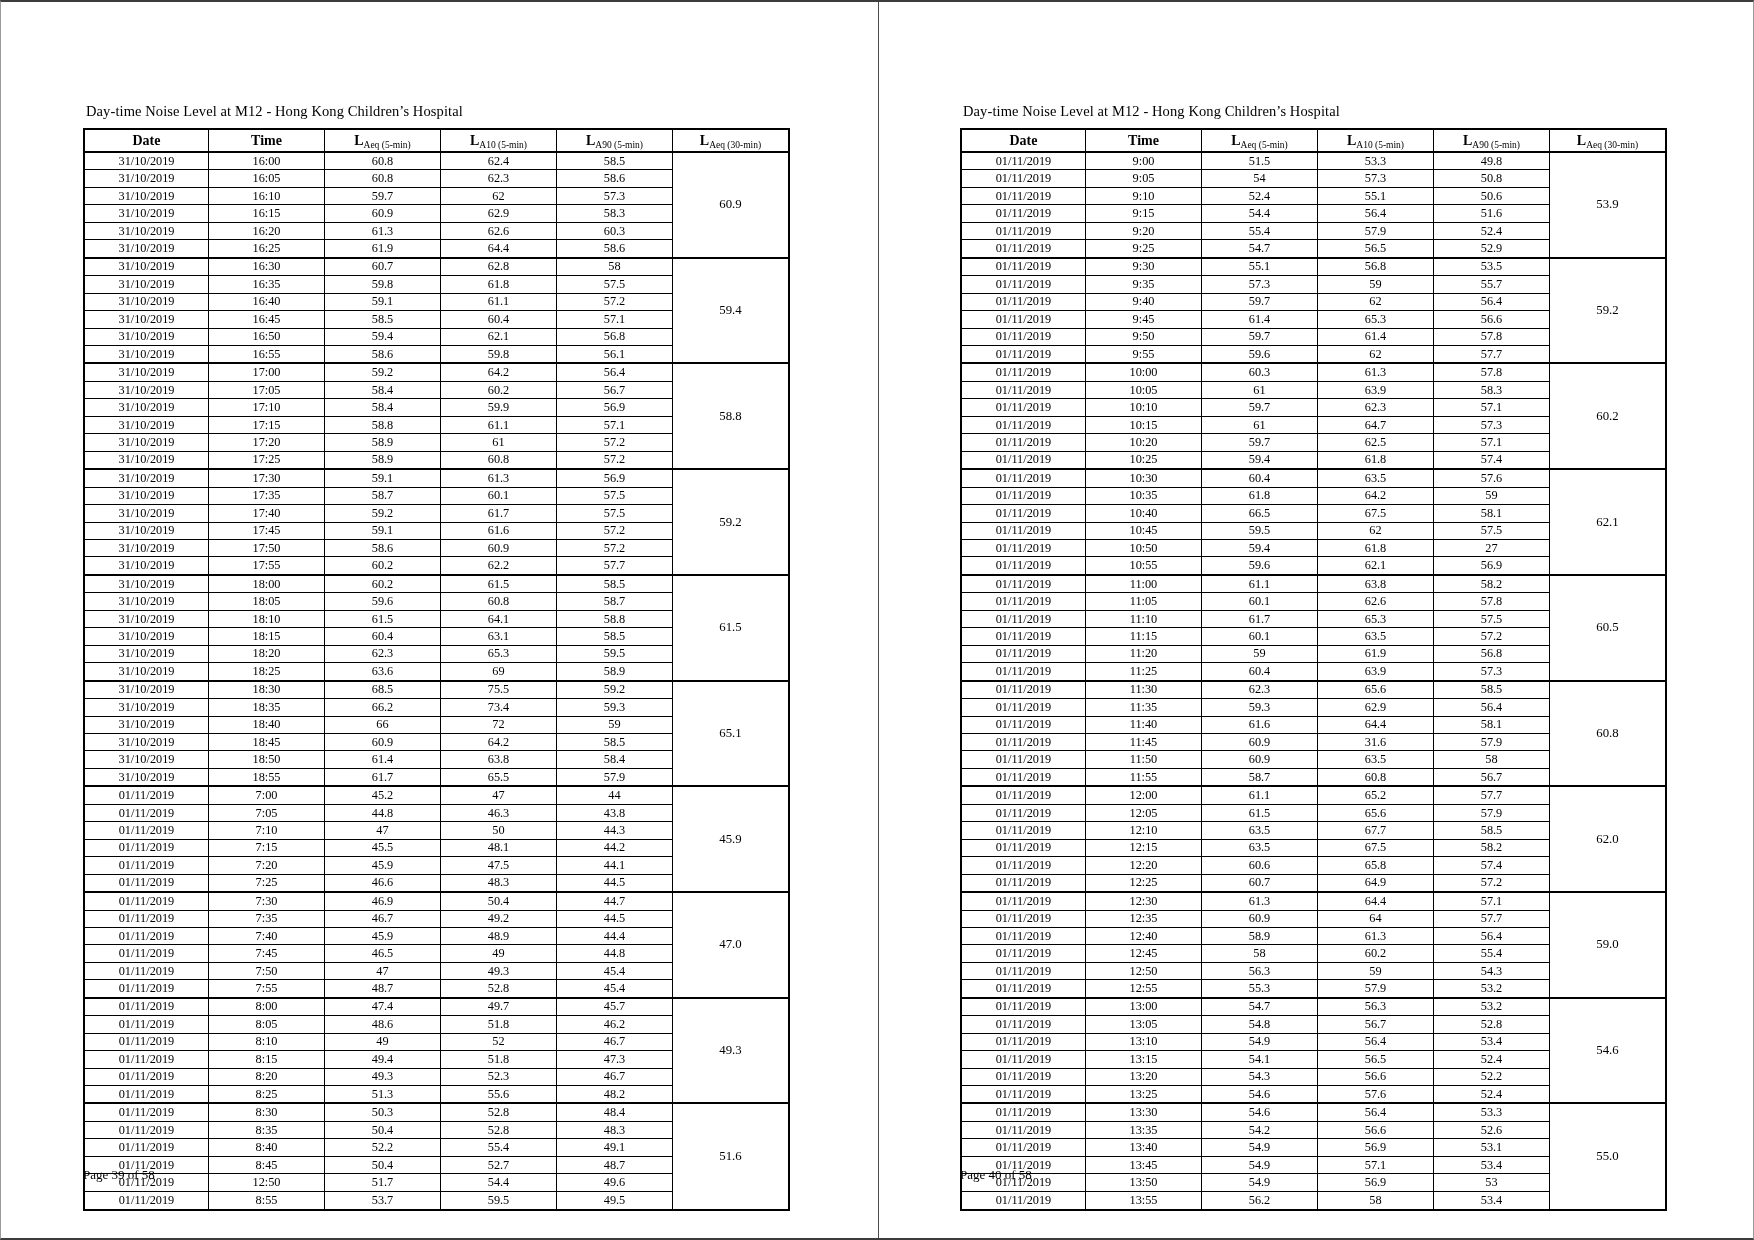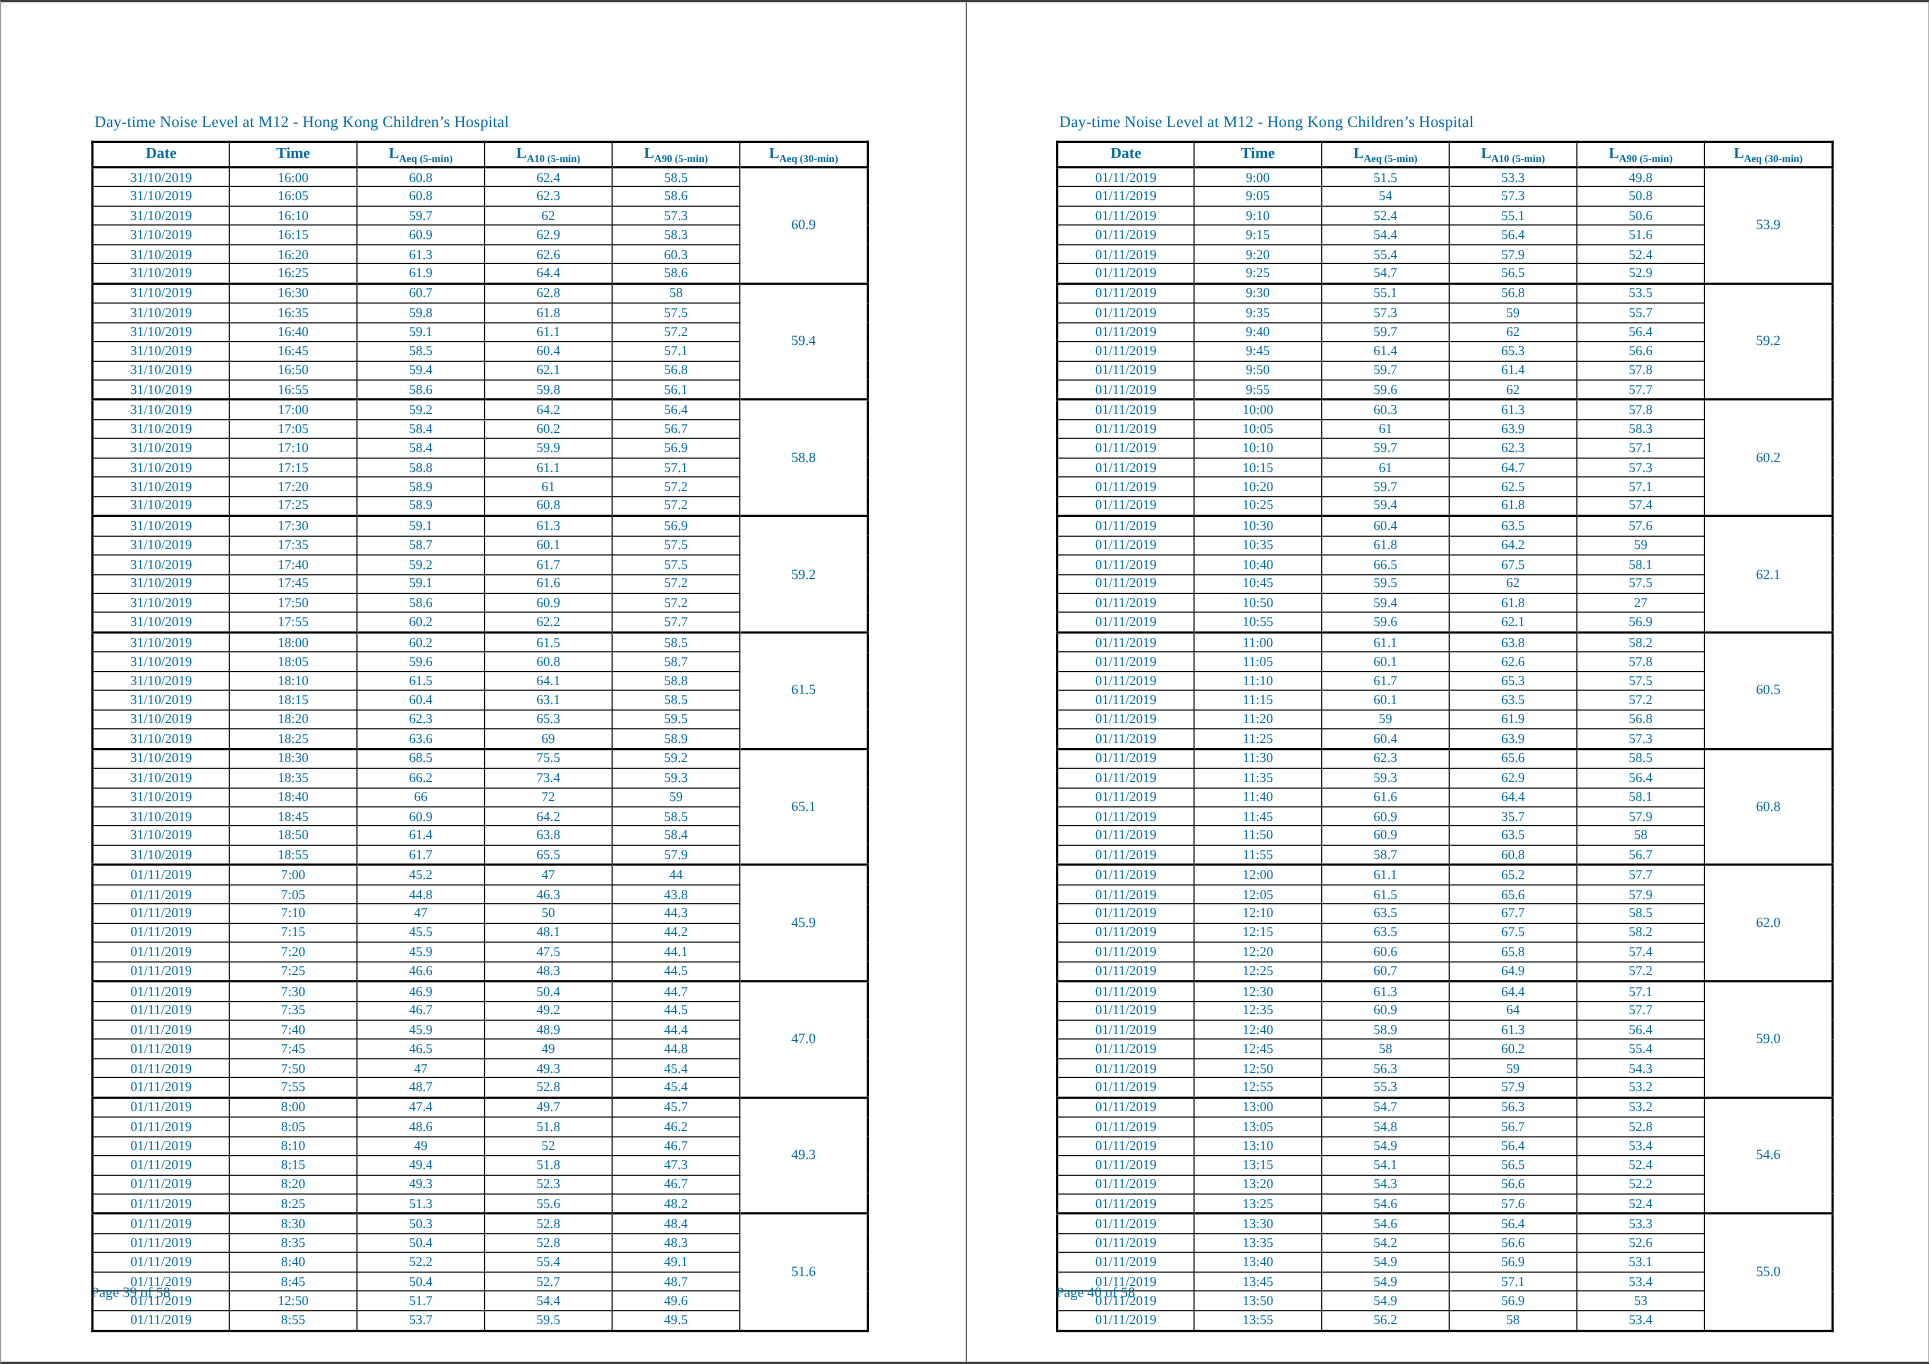--- a/index.html
+++ b/index.html
@@ -8,21 +8,21 @@
     width: 1754px;
     height: 1240px;
     background: #ffffff;
     border-top: 2px solid #3c3c3c;
     border-bottom: 2px solid #3c3c3c;
     border-left: 1px solid #9a9a9a;
     border-right: 1px solid #9a9a9a;
     box-sizing: border-box;
     overflow: hidden;
     font-family: "Liberation Serif", serif;
-    color: #0369a1;
+    color: #000000;
   }
   .page-divider {
     position: absolute;
     left: 877px; top: 0; bottom: 0;
     width: 1px;
     background: #4a4a4a;
   }
   .page { position: absolute; top: 0; width: 877px; height: 1240px; }
   .page.left  { left: 0; }
   .page.right { left: 877px; }
@@ -50,21 +50,21 @@
     overflow: hidden;
   }
   .noise-table thead tr { height: 23px; }
   .noise-table th {
     font-size: 14px;
     font-weight: bold;
     border-bottom: 2px solid #000;
   }
   .noise-table th sub {
     font-size: 9.5px;
-    font-weight: bold;
+    font-weight: normal;
     vertical-align: -0.35em;
     line-height: 0;
   }
   .noise-table { border: 2px solid #000; }
   .noise-table tr.group-start td { border-top: 2px solid #000; }
   .noise-table td.laeq30 { font-size: 12.8px; }
   .col-date  { width: 123px; }
   .col-time  { width: 115px; margin-left: 32px; }
   .col-v     { width: 115px; }
   .page-footer {
@@ -779,21 +779,21 @@
             <td>01/11/2019</td>
             <td>11:40</td>
             <td>61.6</td>
             <td>64.4</td>
             <td>58.1</td>
           </tr>
           <tr>
             <td>01/11/2019</td>
             <td>11:45</td>
             <td>60.9</td>
-            <td>35.7</td>
+            <td>31.6</td>
             <td>57.9</td>
           </tr>
           <tr>
             <td>01/11/2019</td>
             <td>11:50</td>
             <td>60.9</td>
             <td>63.5</td>
             <td>58</td>
           </tr>
           <tr>

